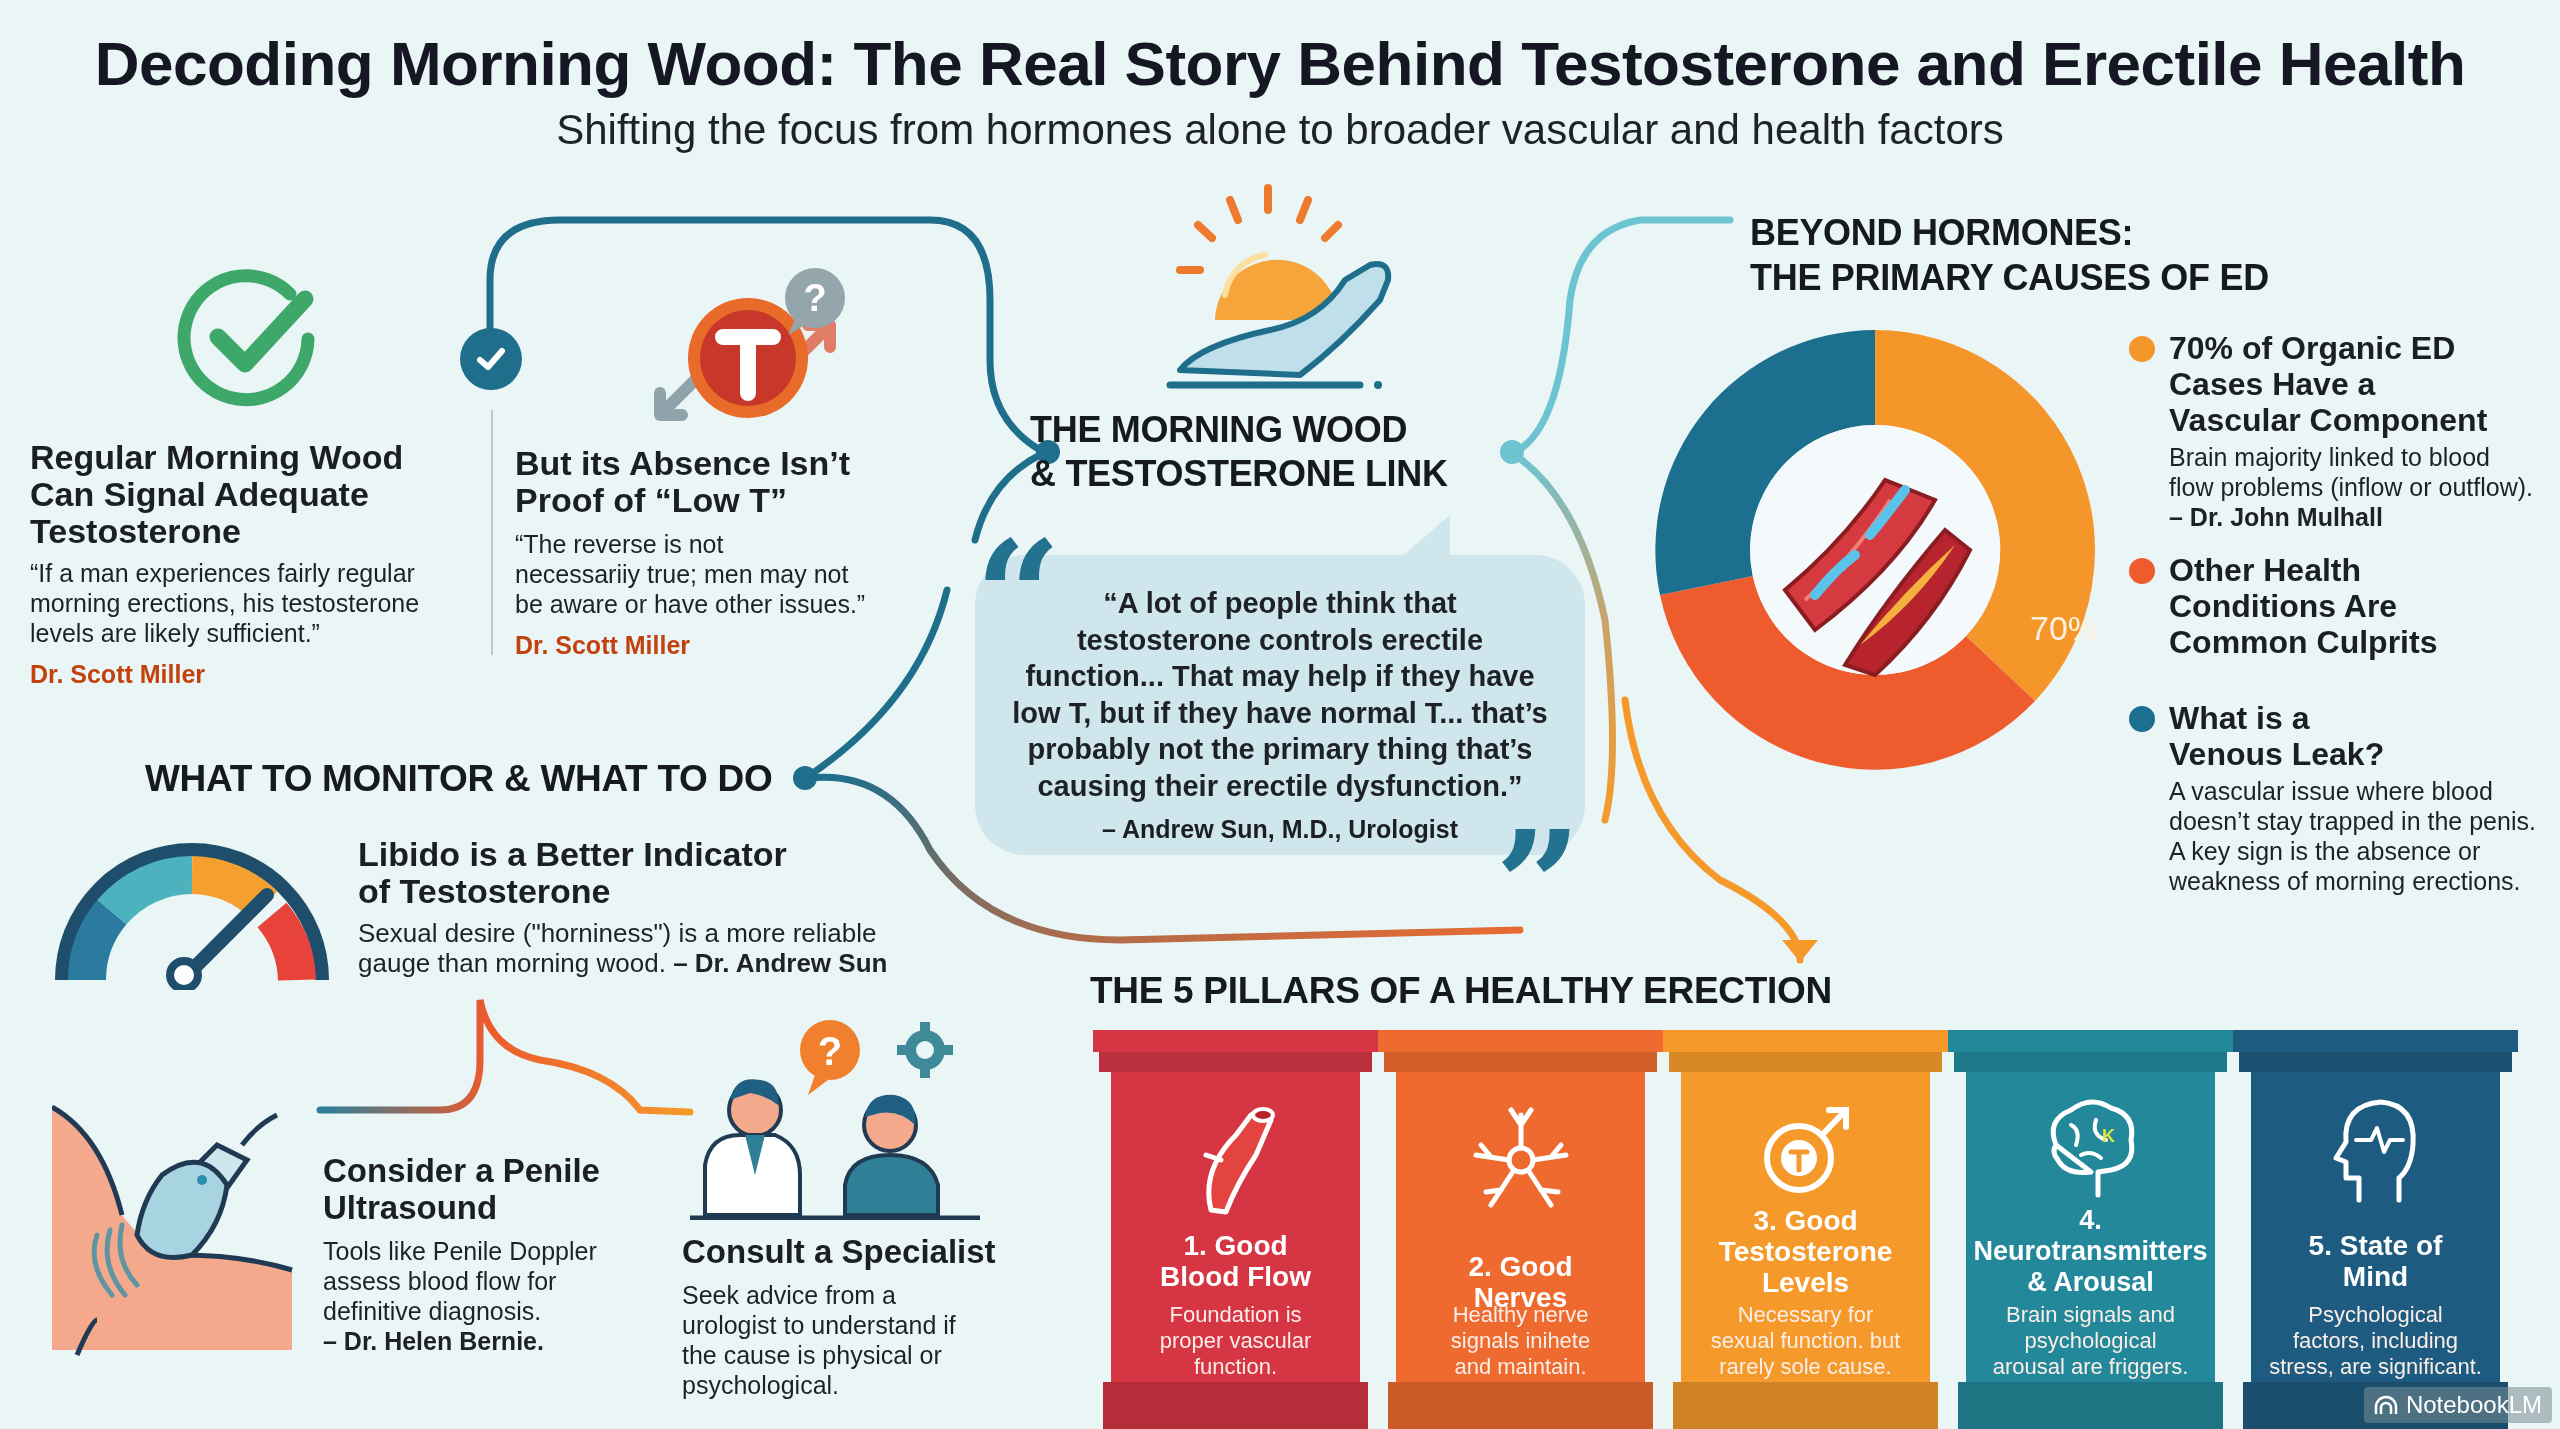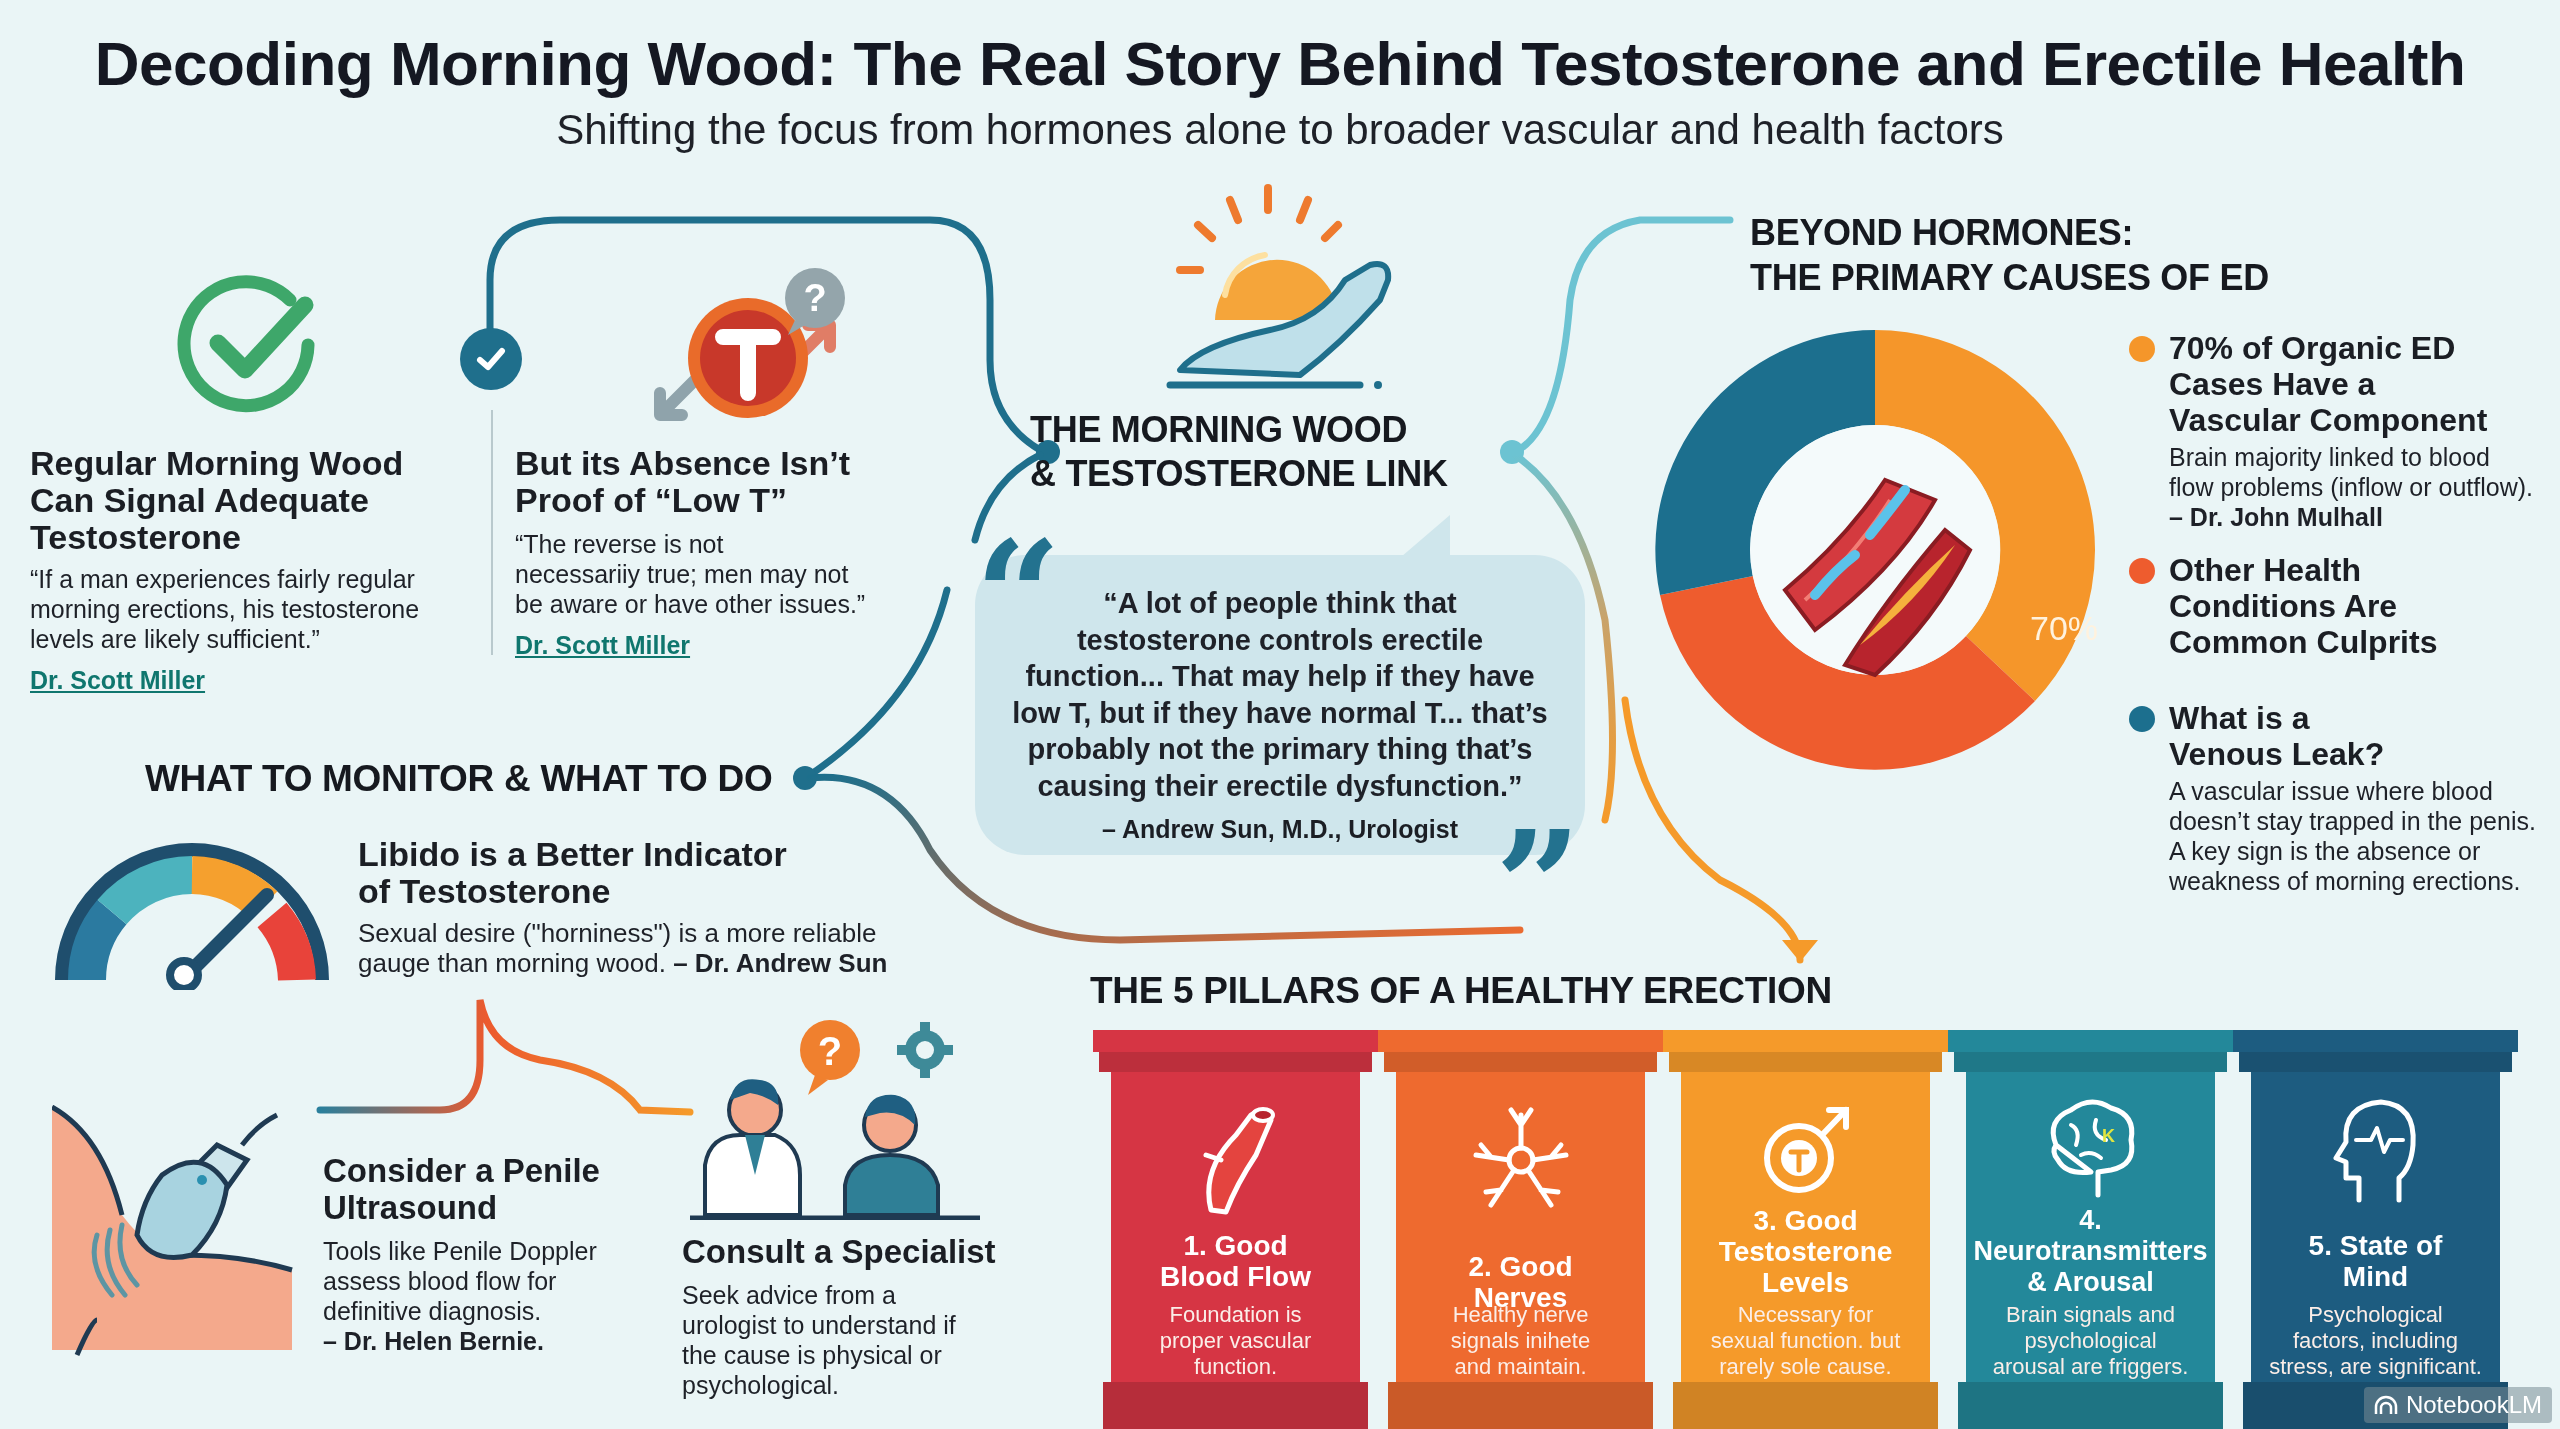--- a/index.html
+++ b/index.html
@@ -17,21 +17,21 @@
     font-size: 62px; font-weight: 700; letter-spacing: -0.5px; color: #151822;
   }
   .subtitle {
     left: 0; top: 106px; width: 2560px; text-align: center;
     font-size: 42px; font-weight: 400; color: #1e2128;
   }
   svg.connectors { position: absolute; left: 0; top: 0; width: 2560px; height: 1429px; pointer-events: none; }
 
   .h-block { font-weight: 700; font-size: 34px; line-height: 37px; color: #1b1e24; }
   .p-block { font-size: 25px; line-height: 30px; color: #1e2128; }
-  .by { font-weight: 700; font-size: 25px; color: #0f766e; text-decoration: underline; }
+  .by { font-weight: 700; font-size: 25px; color: #c2410c; }
 
   .section-head { font-weight: 700; font-size: 38px; color: #16191f; letter-spacing: -0.3px; }
 
   .quote-bubble {
     left: 975px; top: 555px; width: 610px; height: 300px;
     background: #cfe6ec; border-radius: 50px;
   }
   .quote-tail {
     left: 1380px; top: 515px; width: 0; height: 0;
     border-left: 70px solid transparent; border-bottom: 60px solid #cfe6ec;
@@ -102,21 +102,21 @@
   <path d="M1515 455 Q1580 500 1605 620 Q1620 760 1605 820" fill="none" stroke="url(#gRight)" stroke-width="7" stroke-linecap="round"></path>
   <path d="M1625 700 Q1640 820 1720 880 Q1800 920 1800 960" fill="none" stroke="#f59a2a" stroke-width="7" stroke-linecap="round"></path>
   <path d="M1782 940 L1800 962 L1818 940 Z" fill="#f59a2a"></path>
 
   <path d="M320 1110 L440 1110 Q480 1110 480 1060 L480 1000 Q490 1050 540 1060 Q610 1070 640 1110 L690 1112" fill="none" stroke="url(#gSmall)" stroke-width="7" stroke-linecap="round"></path>
 </svg>
 
 <h1 class="abs title">Decoding Morning Wood: The Real Story Behind Testosterone and Erectile Health</h1>
 <div class="abs subtitle">Shifting the focus from hormones alone to broader vascular and health factors</div>
 
-<div class="abs" style="left:30px; top:265px; width:440px;">
+<div class="abs" style="left:30px; top:259px; width:440px;">
   <svg width="160" height="160" viewBox="0 0 160 160" style="display:block; margin:0 auto;">
     <path d="M120 35 A62 62 0 1 0 138 80" fill="none" stroke="#3ea76a" stroke-width="13" stroke-linecap="round"></path>
     <path d="M48 78 L75 105 L135 40" fill="none" stroke="#3ea76a" stroke-width="17" stroke-linecap="round" stroke-linejoin="round"></path>
   </svg>
   <div class="h-block center" style="margin-top:20px;">
     <div>Regular Morning Wood</div>
     <div>Can Signal Adequate</div>
     <div>Testosterone</div>
   </div>
   <div class="p-block center" style="margin-top:8px;">

